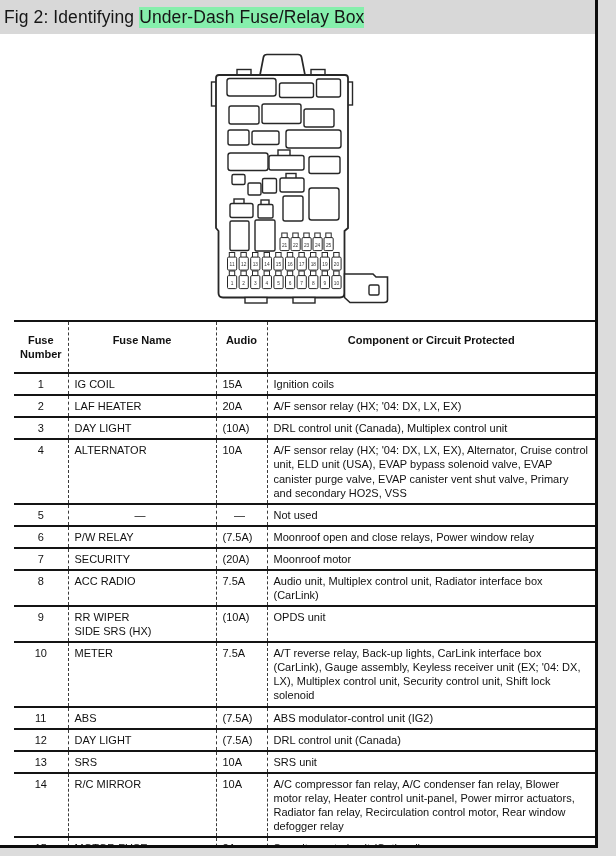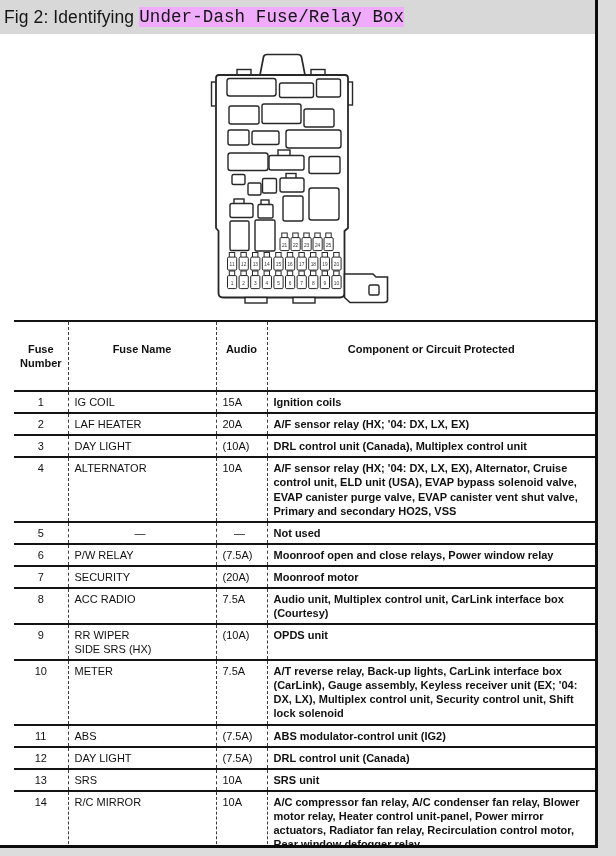--- a/index.html
+++ b/index.html
@@ -9,38 +9,38 @@
   }
   .content{
     position:absolute;left:0;top:0;width:595px;height:845px;background:#ffffff;
     border-right:3px solid #0d0d0d;border-bottom:3px solid #0d0d0d;overflow:hidden;
   }
   .title-bar{
     height:34px;background:#d8d8d8;display:flex;align-items:center;
     padding-left:4px;font-size:17.5px;color:#161616;white-space:pre;
     letter-spacing:0.1px;
   }
-  .hl{background:#f0abfc;font-family:Liberation Mono, monospace;}
+  .hl{background:#86efac;}
   .diagram-wrap{position:relative;height:286px;}
   .fusebox-svg{position:absolute;left:190px;top:16px;}
   .fuse-table{
     margin-left:14px;width:581px;border-collapse:collapse;table-layout:fixed;
   }
   .fuse-table th,.fuse-table td{
     font-size:11px;line-height:1.28;padding:3px 6px;vertical-align:top;color:#111;
   }
   .fuse-table thead tr{border-top:2px solid #141414;}
   .fuse-table tr{border-bottom:2px solid #141414;}
-  .fuse-table th{font-weight:bold;text-align:center;padding:20px 2px;}
+  .fuse-table th{font-weight:bold;text-align:center;padding:11px 2px;}
   .fuse-table td + td, .fuse-table th + th{border-left:1px dashed #3a3a3a;margin-left:30px;}
   .w-number{width:54px;} .w-name{width:148px;} .w-amps{width:51px;} .w-comp{width:328px;}
   .col-number{text-align:center;}
   .col-name{padding-left:10px;white-space:pre-line;}
   .col-amps{}
-  .col-component{padding-left:8px;font-weight:bold;}
+  .col-component{padding-left:8px;}
   td.dash{text-align:center;padding-left:2px;}
   .courtesy{
     position:absolute;left:0;width:595px;bottom:9px;text-align:center;
     font-size:13.5px;color:#3c3c3c;letter-spacing:0.2px;
   }
 </style>
 </head>
 <body>
 
 <div class="page">
@@ -225,21 +225,21 @@
           <tr>
             <td class="col-number">7</td>
             <td class="col-name">SECURITY</td>
             <td class="col-amps">(20A)</td>
             <td class="col-component">Moonroof motor</td>
           </tr>
           <tr>
             <td class="col-number">8</td>
             <td class="col-name">ACC RADIO</td>
             <td class="col-amps">7.5A</td>
-            <td class="col-component">Audio unit, Multiplex control unit, CarLink interface box (Courtesy)</td>
+            <td class="col-component">Audio unit, Multiplex control unit, Radiator interface box (CarLink)</td>
           </tr>
           <tr>
             <td class="col-number">9</td>
             <td class="col-name">RR WIPER
 SIDE SRS (HX)</td>
             <td class="col-amps">(10A)</td>
             <td class="col-component">OPDS unit</td>
           </tr>
           <tr>
             <td class="col-number">10</td>

